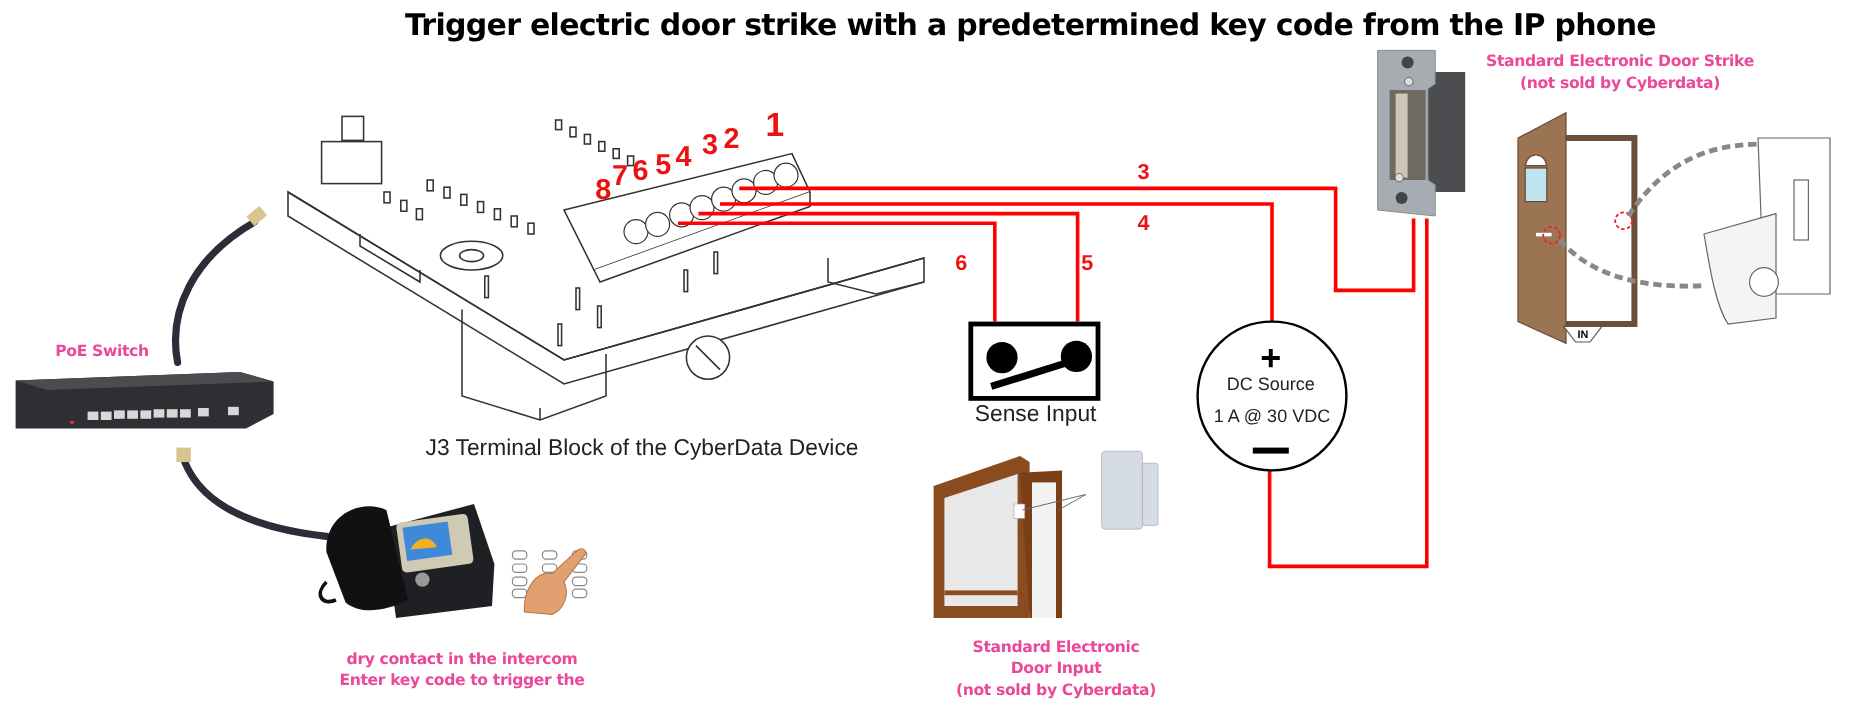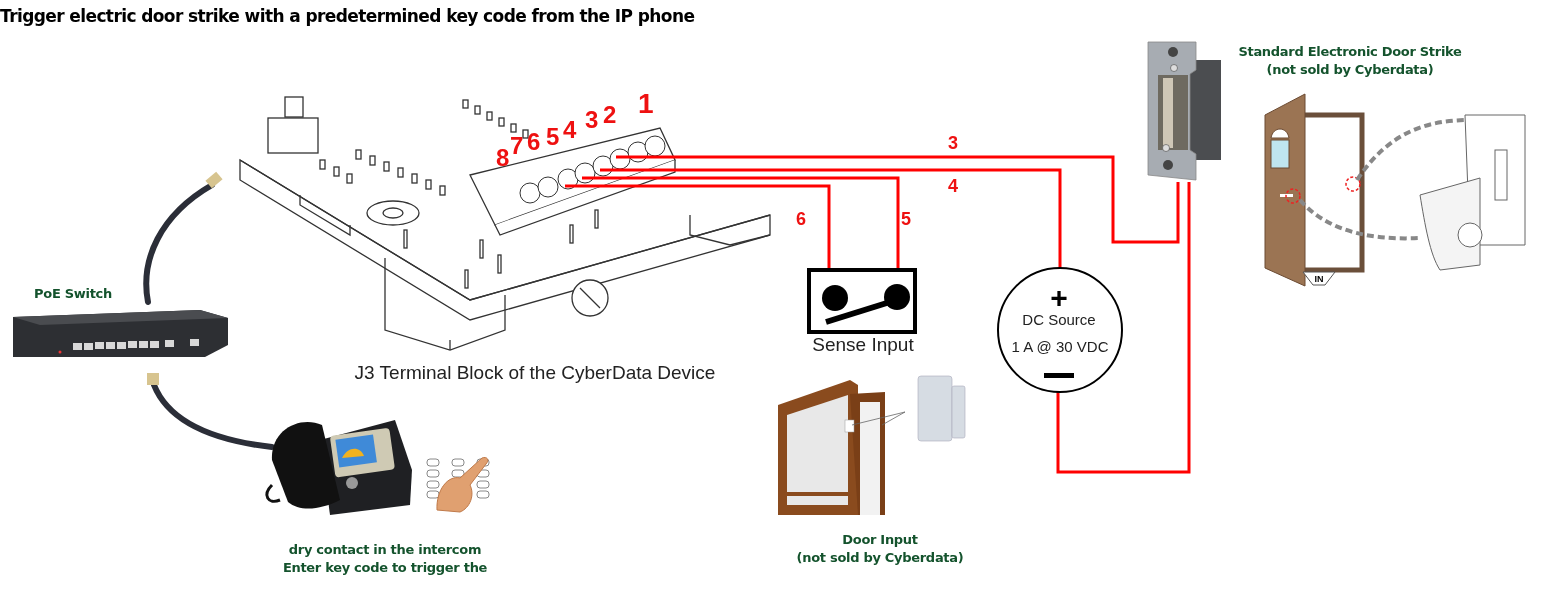--- a/index.html
+++ b/index.html
@@ -1,19 +1,19 @@
 <!DOCTYPE html>
 <html><head>
 <meta charset="utf-8">
 <style>
   html, body { margin:0; padding:0; background:#ffffff; }
   body { width:1541px; height:596px; position:relative; overflow:hidden; font-family:"Liberation Sans", sans-serif; }
   .abs { position:absolute; }
-  .title { left:0; width:1380px; top:6px; text-align:left; font-family:"DejaVu Sans", sans-serif; font-weight:bold; font-size:17px; color:#000; letter-spacing:-0.6px; }
-  .lbl { font-family:"DejaVu Sans", sans-serif; font-weight:bold; font-size:13px; color:#14532d; text-align:center; line-height:18px; letter-spacing:-0.3px; }
+  .title { left:0; width:1380px; top:6px; text-align:right; font-family:"DejaVu Sans", sans-serif; font-weight:bold; font-size:25px; color:#000; letter-spacing:-0.6px; }
+  .lbl { font-family:"DejaVu Sans", sans-serif; font-weight:bold; font-size:13px; color:#ec4899; text-align:center; line-height:18px; letter-spacing:-0.3px; }
   svg text { font-family:"Liberation Sans", sans-serif; }
 </style>
 </head>
 <body>
 
 <div class="abs title">Trigger electric door strike with a predetermined key code from the IP phone</div>
 
 <svg class="abs" style="left:0;top:0" width="1541" height="596">
 
   <g stroke="#333" stroke-width="1.3" fill="#fff">
@@ -209,28 +209,29 @@
 
     <path d="M1465,115 L1525,115 L1525,245 L1470,245 Z" fill="#fff" stroke="#666" stroke-width="1"></path>
     <rect x="1495" y="150" width="12" height="50" fill="#fff" stroke="#666" stroke-width="1"></rect>
     <path d="M1420,195 L1480,178 L1480,265 L1440,270 C1430,255 1425,225 1420,195 Z" fill="#f4f4f4" stroke="#666" stroke-width="1"></path>
     <circle cx="1470" cy="235" r="12" fill="#fff" stroke="#666"></circle>
   </g>
 
   <text x="535" y="379" text-anchor="middle" font-size="19" fill="#222">J3 Terminal Block of the CyberData Device</text>
 </svg>
 
-<div class="abs lbl" style="left:8px;top:285px;width:130px;">PoE Switch</div>
+<div class="abs lbl" style="left:20px;top:285px;width:130px;">PoE Switch</div>
 
 <div class="abs lbl" style="left:250px;top:541px;width:270px;">
   <div>dry contact in the intercom</div>
   <div>Enter key code to trigger the</div>
 </div>
 
 <div class="abs lbl" style="left:770px;top:531px;width:220px;">
+  <div>Standard Electronic</div>
   <div>Door Input</div>
   <div>(not sold by Cyberdata)</div>
 </div>
 
 <div class="abs lbl" style="left:1215px;top:43px;width:270px;">
   <div>Standard Electronic Door Strike</div>
   <div>(not sold by Cyberdata)</div>
 </div>
 
 </body></html>

